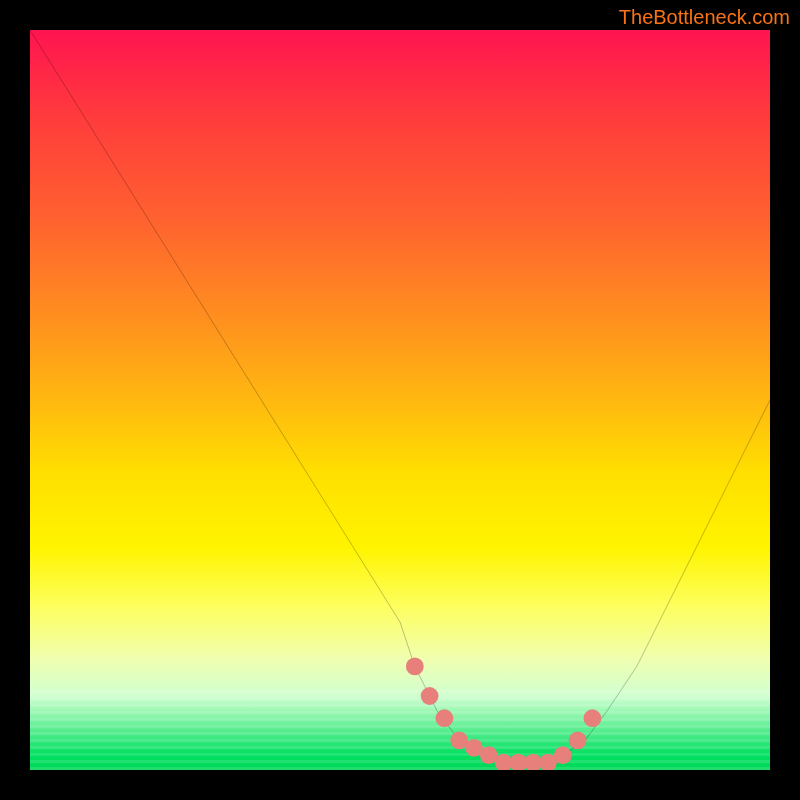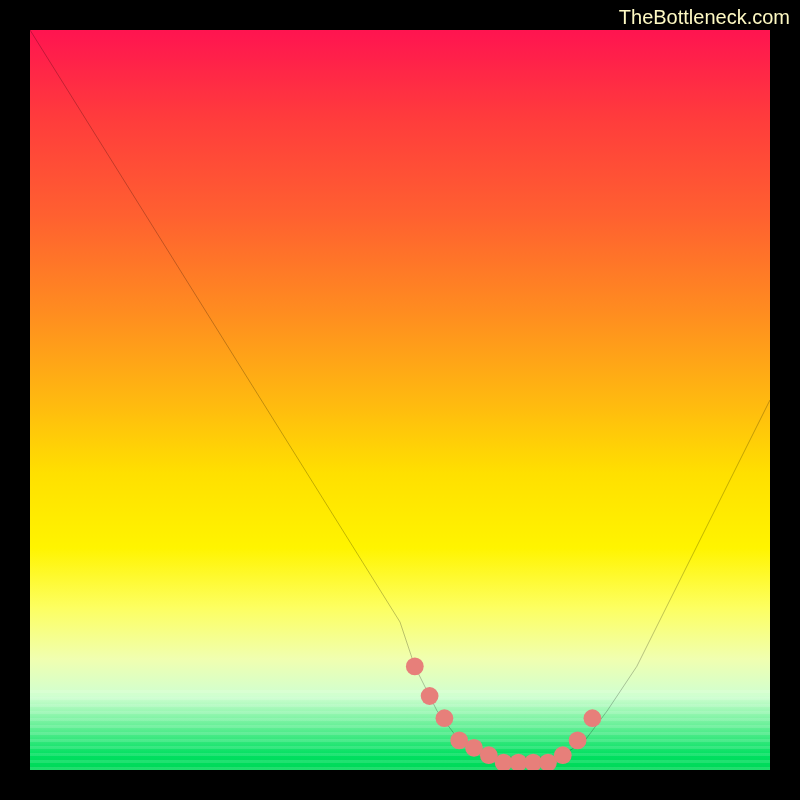--- a/index.html
+++ b/index.html
@@ -9,21 +9,21 @@
     height: 800px;
     background: #000;
     font-family: Arial, sans-serif;
     overflow: hidden;
     position: relative;
   }
   .watermark {
     position: absolute;
     top: 6px;
     right: 10px;
-    color: #fef9c3;
+    color: #f97316;
     font-size: 20px;
     z-index: 10;
   }
   .plot-area {
     position: absolute;
     left: 30px;
     top: 30px;
     width: 740px;
     height: 740px;
     background: linear-gradient(to bottom,

